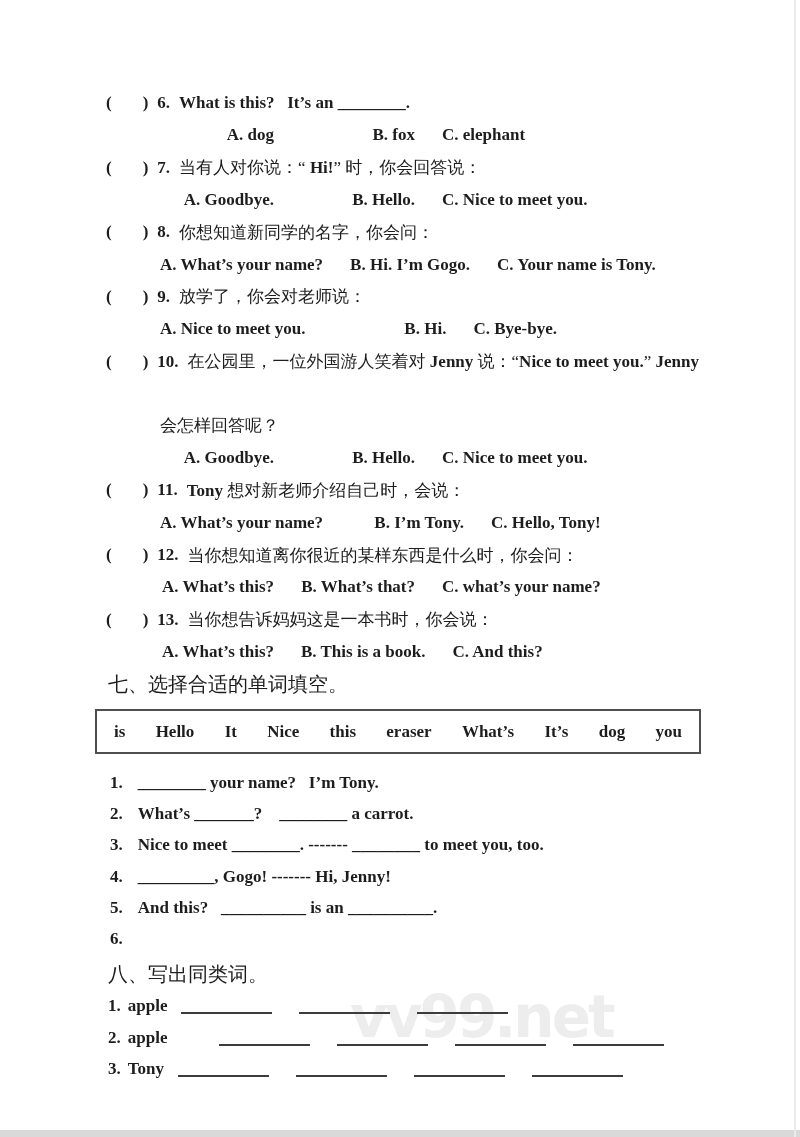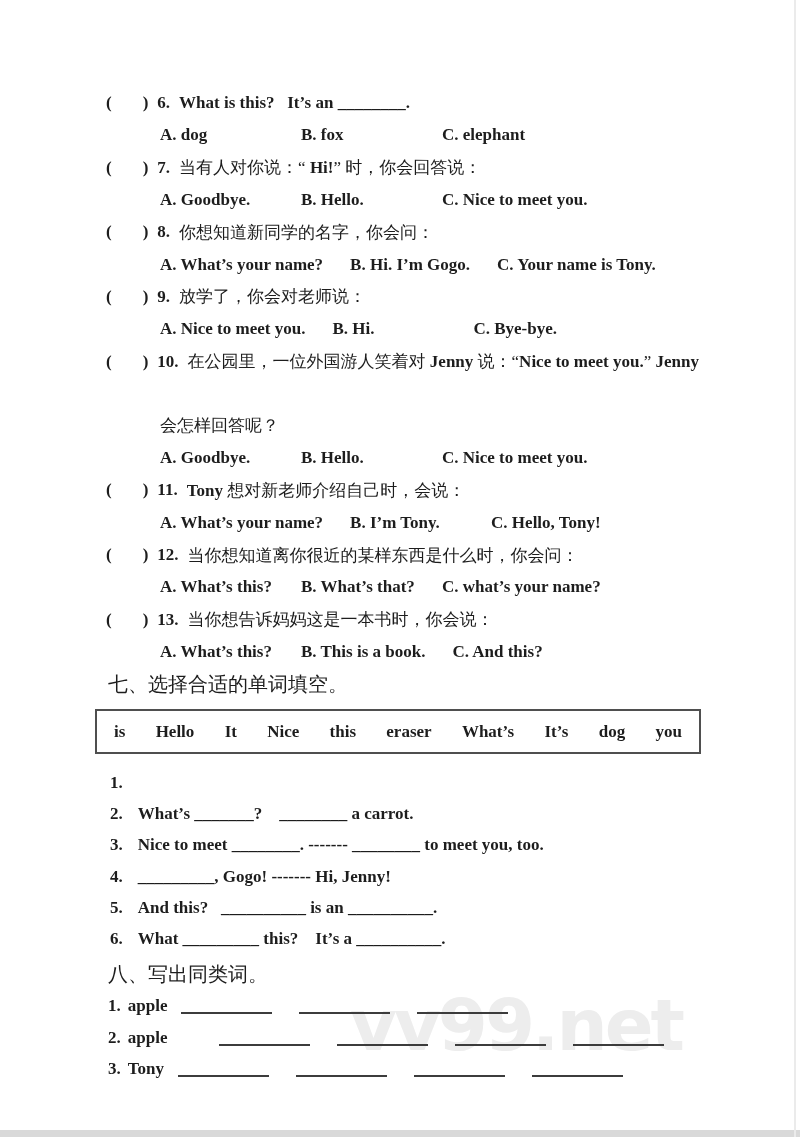--- a/index.html
+++ b/index.html
@@ -3,31 +3,31 @@
 <meta charset="utf-8">
 <style>
   html,body{margin:0;padding:0;background:#ffffff;}
   .page{
     position:relative;width:800px;height:1137px;background:#ffffff;
     font-family:"Liberation Serif","DejaVu Serif",serif;color:#1d1d1d;overflow:hidden;
   }
   .watermark{
     position:absolute;left:350px;top:983px;z-index:0;
     font-family:"DejaVu Sans","Liberation Sans",sans-serif;
-    font-size:72px;font-weight:bold;letter-spacing:-3px;color:#ededed;
+    font-size:58px;font-weight:bold;letter-spacing:-3px;color:#ededed;
     user-select:none;
   }
   .content{position:absolute;left:0;top:0;right:0;z-index:1;padding:87px 0 0 106px;}
   .line{height:32.3px;display:flex;align-items:center;font-size:17px;white-space:pre;}
   .q-open{font-weight:bold;margin-right:31px;}
   .q-close{font-weight:bold;margin-right:9px;}
   .q-num{font-weight:bold;margin-right:9px;}
   .q-text{font-weight:normal;}
   .q-line2{padding-left:54px;margin-top:32px;}
-  .options{padding-left:54px;}
+  .options{padding-left:54px;text-align:right;}
   .q-opt{font-weight:bold;margin-right:27px;min-width:114px;}
   .q-opt:last-child{min-width:0;margin-right:0;}
   .heading{font-size:20px;height:32.3px;display:flex;align-items:center;margin-left:2px;}
   .heading-eight{margin-top:4px;}
   .word-box{
     box-sizing:border-box;width:606px;height:45px;border:2px solid #4f4f4f;
     margin:9px 0 13px -11px;display:flex;align-items:center;justify-content:space-between;
     padding:0 17px;font-weight:bold;font-size:17px;
   }
   .fill-line{height:31.2px;padding-left:4px;}
@@ -183,20 +183,21 @@
         <span class="wb-word">this</span>
         <span class="wb-word">eraser</span>
         <span class="wb-word">What’s</span>
         <span class="wb-word">It’s</span>
         <span class="wb-word">dog</span>
         <span class="wb-word">you</span>
       </div>
     <div id="fills">
   <div class="line fill-line">
     <span class="f-num">1.</span>
+    <span class="f-text">________ your name?   I’m Tony.</span>
   </div>
 
   <div class="line fill-line">
     <span class="f-num">2.</span>
     <span class="f-text">What’s _______?    ________ a carrot.</span>
   </div>
 
   <div class="line fill-line">
     <span class="f-num">3.</span>
     <span class="f-text">Nice to meet ________. ------- ________ to meet you, too.</span>
@@ -207,21 +208,20 @@
     <span class="f-text">_________, Gogo! ------- Hi, Jenny!</span>
   </div>
 
   <div class="line fill-line">
     <span class="f-num">5.</span>
     <span class="f-text">And this?   __________ is an __________.</span>
   </div>
 
   <div class="line fill-line">
     <span class="f-num">6.</span>
-    <span class="f-text">What _________ this?    It’s a __________.</span>
   </div>
 </div>
 
     <div class="heading heading-eight">八、写出同类词。</div>
     <div id="cats">
   <div class="line cat-line">
     <span class="c-num">1.</span>
     <span class="c-label">apple</span>
   <span class="blank"></span><span class="blank"></span><span class="blank"></span></div>
 

